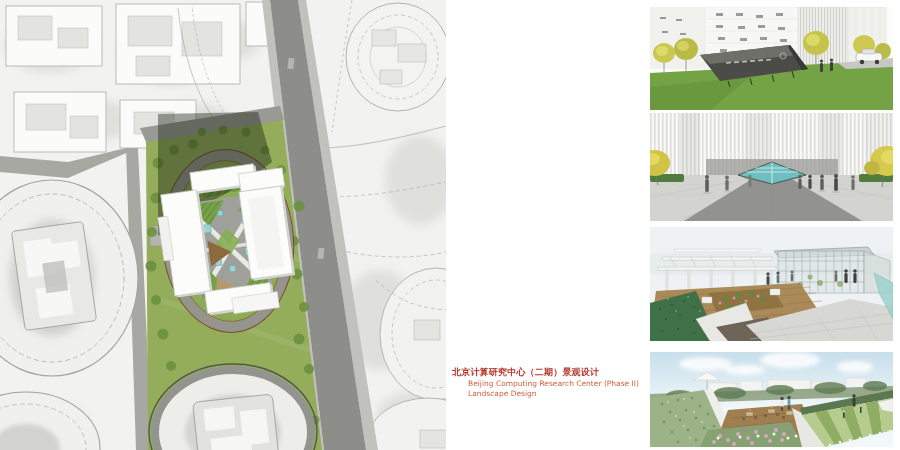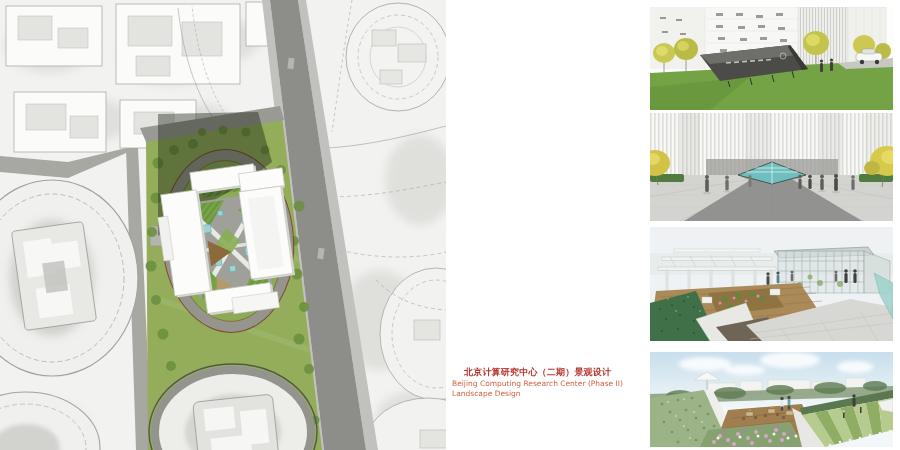--- a/index.html
+++ b/index.html
@@ -6,22 +6,22 @@
   .sheet{position:relative;width:900px;height:450px;background:#ffffff;overflow:hidden;
          font-family:"DejaVu Sans","Liberation Sans",sans-serif;}
   .plan-wrap{position:absolute;left:0;top:0;width:446px;height:450px;}
   .renders{position:absolute;left:650px;top:0;width:243px;height:450px;}
   .render{position:absolute;left:0;width:243px;overflow:hidden;background:#fdfdfc;}
   .render svg{display:block;width:100%;height:100%;}
   .r1{top:7px;height:103px;} .r2{top:113px;height:108px;}
   .r3{top:227px;height:114px;} .r4{top:352px;height:95px;}
   .info{position:absolute;left:452px;top:366px;width:196px;}
   .title-cn{font-size:9px;font-weight:bold;color:var(--title-cn,#b5342c);
-            line-height:12px;margin:0 0 1px 12px;letter-spacing:.2px;}
-  .title-en{font-size:7.5px;color:var(--title-en,#d0603e);line-height:10px;margin:0 0 4px 0;}
+            line-height:12px;margin:0 0 1px 0;letter-spacing:.2px;}
+  .title-en{font-size:7.5px;color:var(--title-en,#d0603e);line-height:10px;margin:0 0 4px 16px;}
   .info-rows{display:grid;grid-template-columns:127px 1fr;row-gap:.5px;
              font-size:7.5px;line-height:10.5px;color:var(--rows,#cd8a64);}
 </style>
 </head>
 <body>
 
 <div class="sheet">
 
   <div class="plan-wrap">
   <svg viewBox="0 0 446 450" width="446" height="450">

